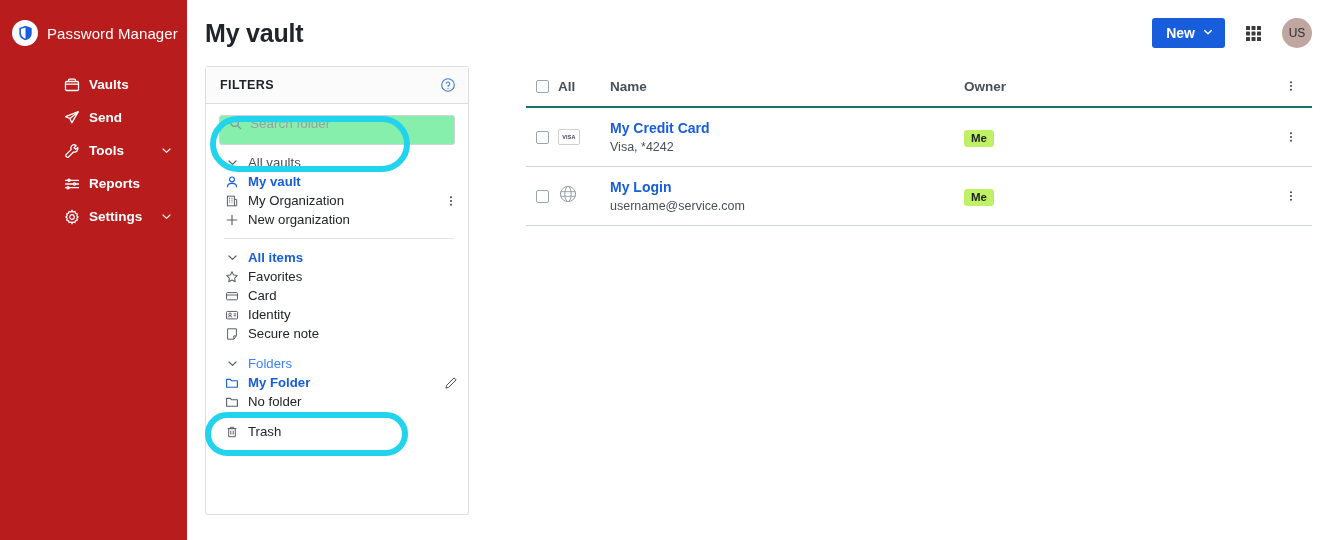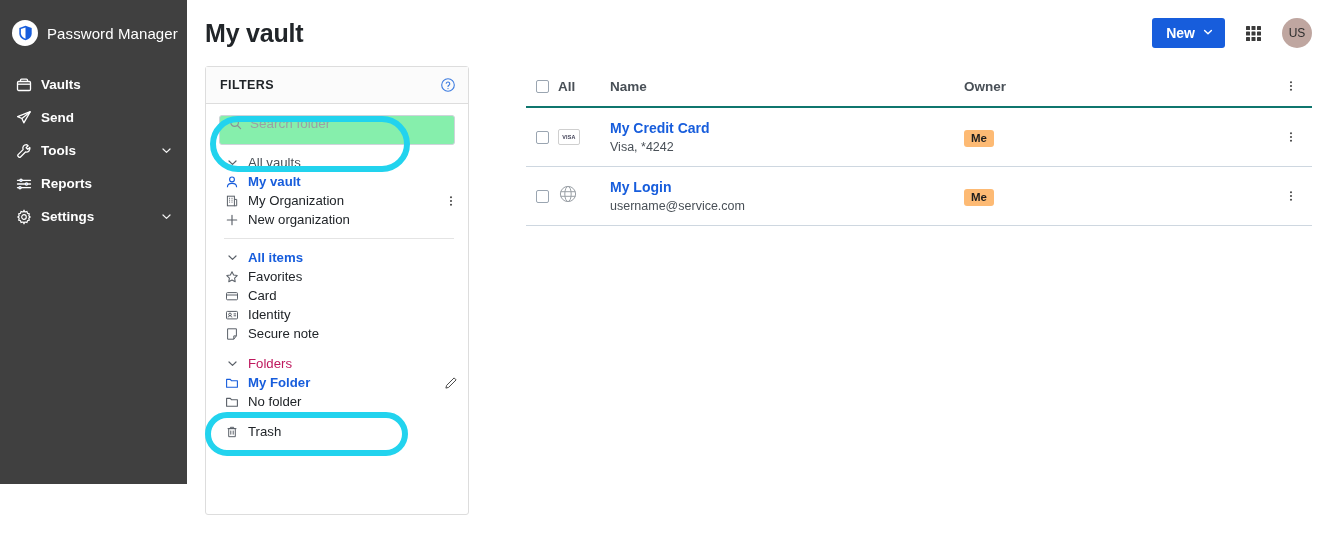--- a/index.html
+++ b/index.html
@@ -6,41 +6,41 @@
   html, body {
     width: 1329px; height: 540px;
     font-family: "Liberation Sans", sans-serif;
     background: #ffffff;
     overflow: hidden;
   }
   .app { position: relative; width: 1329px; height: 540px; display: flex; }
 
   
   .sidebar {
-    width: 187px; height: 484px;
-    background: #404040;
+    width: 187px; height: 540px;
+    background: #b91c1c;
     color: #ffffff;
     flex: 0 0 187px;
     position: relative;
   }
   .brand {
     display: flex; align-items: center;
     height: 66px; padding-left: 12px;
   }
   .brand-logo {
     width: 26px; height: 26px; border-radius: 50%;
     background: #ffffff;
     display: flex; align-items: center; justify-content: center;
     flex: 0 0 26px;
   }
   .brand-name {
     font-size: 15px; font-weight: 400; margin-left: 9px;
     color: #ffffff; letter-spacing: .1px;
   }
-  .nav { margin-top: 2px; }
+  .nav { margin-top: 2px; margin-left: 48px; }
   .nav-item {
     display: flex; align-items: center;
     height: 33px; padding-left: 15px; padding-right: 14px;
     font-size: 13.5px; font-weight: bold; color: #ffffff;
     cursor: pointer;
   }
   .nav-ico {
     width: 17px; height: 17px; flex: 0 0 17px;
     display: flex; align-items: center; justify-content: center;
     margin-right: 9px;
@@ -149,21 +149,21 @@
   .cb {
     width: 13px; height: 13px; border: 1px solid #9aa5b1;
     border-radius: 2px; background: #fff; cursor: pointer;
   }
   .item-name {
     font-size: 14px; font-weight: bold; color: #175DDC;
     cursor: pointer; display: block; line-height: 18px;
   }
   .item-sub { font-size: 12.5px; color: #495057; margin-top: 2px; line-height: 16px; }
   .badge {
-    display: inline-block; background: #fdba74; color: #1f1f1f;
+    display: inline-block; background: #bef264; color: #1f1f1f;
     font-size: 11.5px; font-weight: bold;
     border-radius: 3px; padding: 2px 7px 3px 7px;
   }
   .visa-chip {
     width: 22px; height: 16px; border: 1px solid #cfcfcf; border-radius: 2px;
     background: #fff; display: flex; align-items: center; justify-content: center;
   }
   .visa-txt { font-size: 5.4px; font-weight: bold; color: #3a3a50; letter-spacing: .2px; }
   .dots { width: 14px; height: 14px; cursor: pointer; display:block; }
 
@@ -407,21 +407,21 @@
           </div>
 
           <div class="gap"></div>
 
           <div class="tree-row head">
             <span class="tree-ico">
               <svg width="13" height="13" viewBox="0 0 13 13" fill="none" stroke="#5a6068" stroke-width="1.2" stroke-linecap="round" stroke-linejoin="round">
                   <path d="M3 5 6.5 8.4 10 5"></path>
                 </svg>
             </span>
-            <span class="tree-label" style="color:#be185d;font-weight:400">Folders</span>
+            <span class="tree-label" style="color:#3b82f6;font-weight:400">Folders</span>
           </div>
           <div class="tree-row active">
             <span class="tree-ico">
               <svg width="14" height="14" viewBox="0 0 14 14" fill="none" stroke="#175DDC" stroke-width="1.1" stroke-linejoin="round">
                   <path d="M1.6 3.4h3.7l1.1 1.3h6v6.6H1.6z"></path>
                 </svg>
             </span>
             <span class="tree-label">My Folder</span>
             <span class="tree-more">
               <svg width="14" height="14" viewBox="0 0 14 14" fill="none" stroke="#4a4a4a" stroke-width="1" stroke-linejoin="round">

